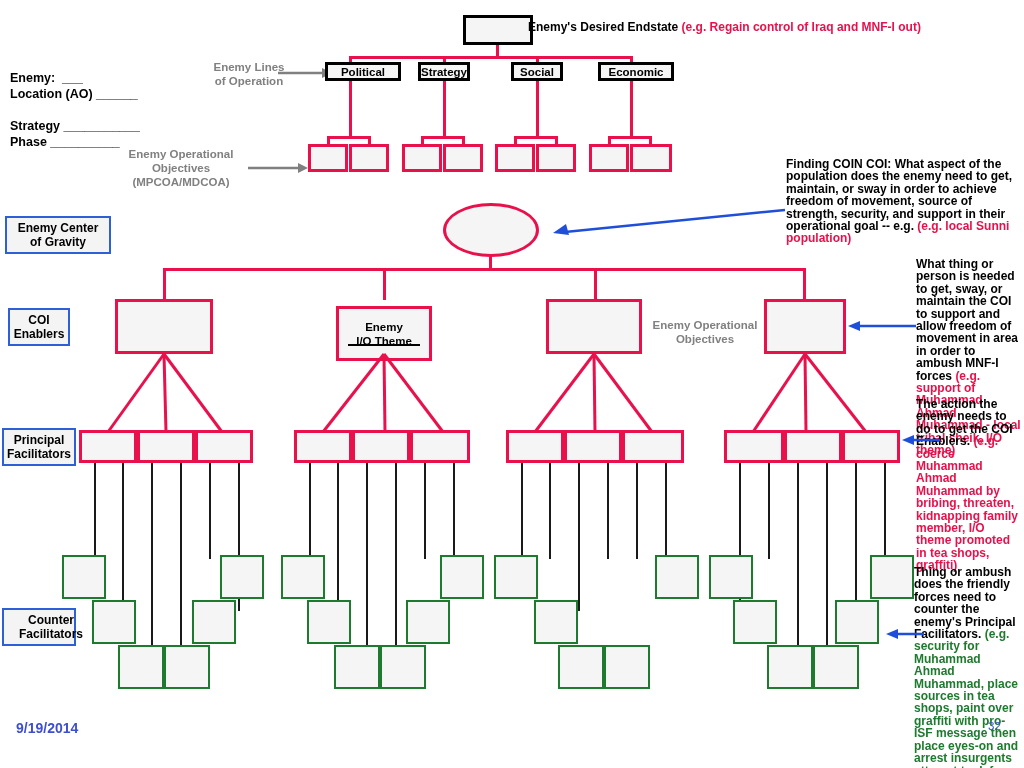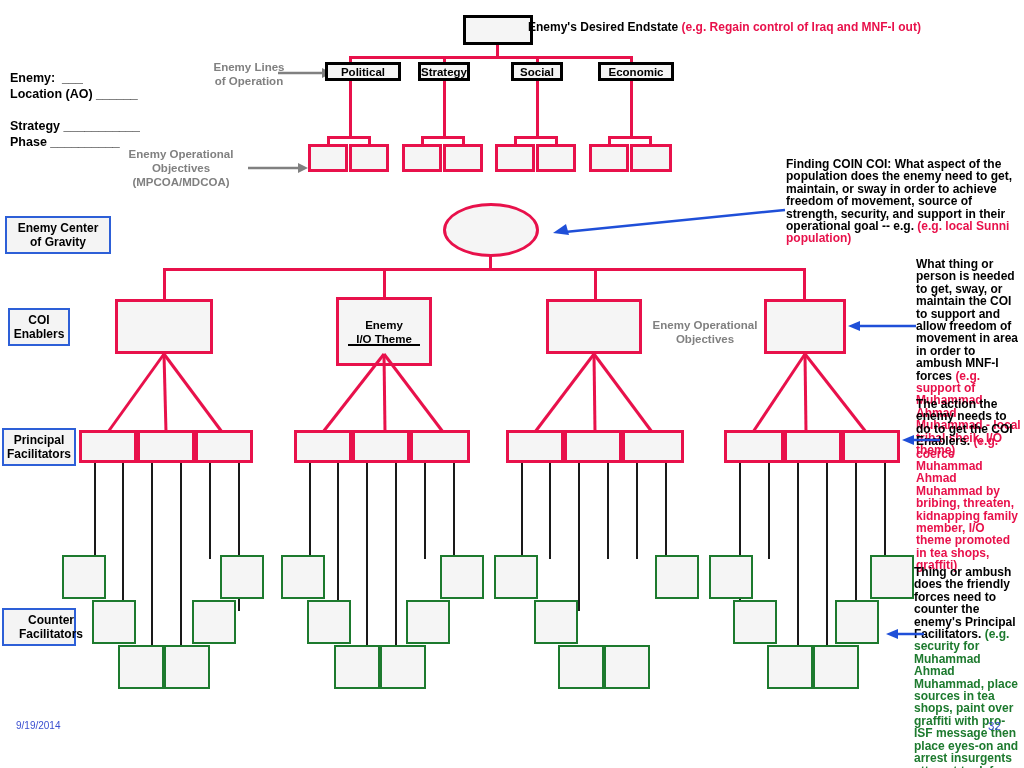--- a/index.html
+++ b/index.html
@@ -99,22 +99,22 @@
 
   
   .arrow-svg { position: absolute; overflow: visible; }
 
   
   .gray-arrow { position: absolute; overflow: visible; }
 
   .date {
     position: absolute;
     color: #3b4fd0;
-    font-size: 10px;
-    font-weight: normal;
+    font-size: 14px;
+    font-weight: bold;
   }
   .pagenum {
     position: absolute;
     color: #3b4fd0;
     font-size: 11.5px;
     font-weight: normal;
   }
   .io-underline {
     position: absolute;
     height: 1.5px;
@@ -218,21 +218,21 @@
   <div class="abs ln-red-h" style="left:163px; top:268px; width:642px;"></div>
   <div class="abs ln-red-v" style="left:163px; top:268px; height:32px;"></div>
   <div class="abs ln-red-v" style="left:383px; top:268px; height:32px;"></div>
   <div class="abs ln-red-v" style="left:594px; top:268px; height:32px;"></div>
   <div class="abs ln-red-v" style="left:803px; top:268px; height:32px;"></div>
 
   <div class="side-label abs" style="left:8px; top:308px; width:62px; height:38px;">COI
 Enablers</div>
 
   <div class="node red abs" style="left:115px; top:299px; width:98px; height:55px;"></div>
-  <div class="node red abs" style="left:336px; top:297px; width:96px; height:69px;">Enemy
+  <div class="node red abs" style="left:336px; top:306px; width:96px; height:55px;">Enemy
 I/O Theme</div>
   <div class="io-underline" style="left:348px; top:344px; width:72px;"></div>
   <div class="node red abs" style="left:546px; top:299px; width:96px; height:55px;"></div>
   <div class="node red abs" style="left:764px; top:299px; width:82px; height:55px;"></div>
 
   <div class="abs gray-label-right" style="left:645px; top:318px; width:120px; white-space:pre-line;">Enemy Operational
 Objectives</div>
 
   <div class="abs note" style="left:916px; top:258px; width:108px;">
     <span>What thing or person is needed to get, sway, or maintain the COI to support and allow freedom of movement in area in order to ambush MNF-I forces</span>

